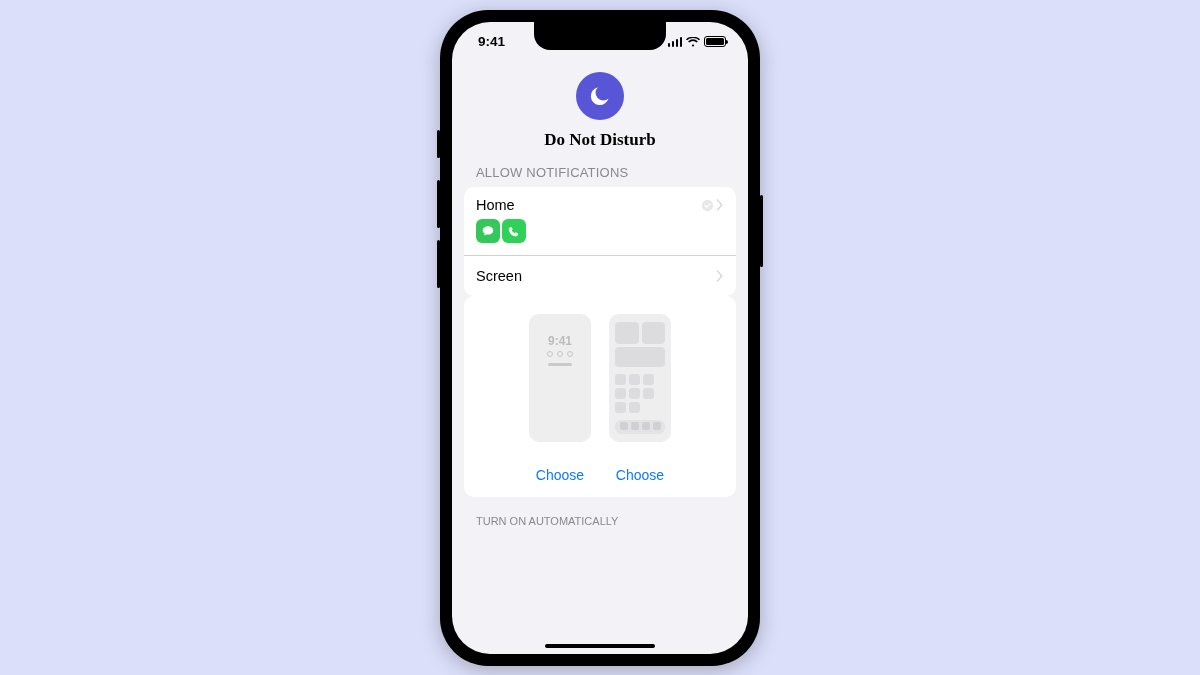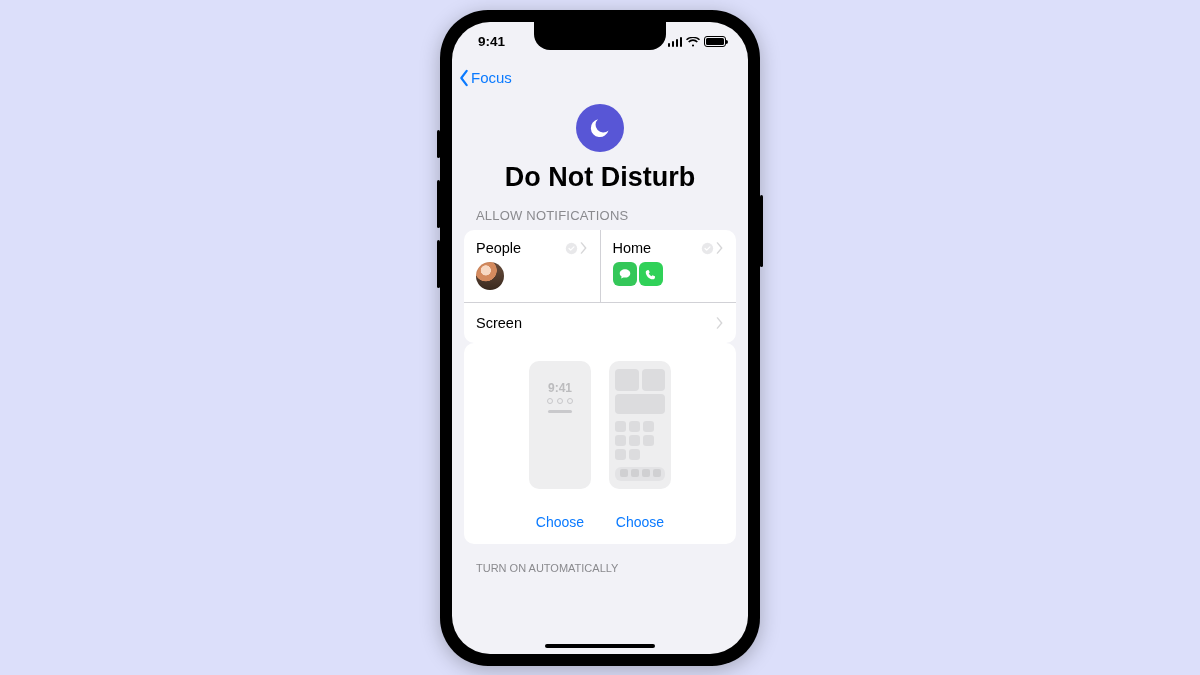--- a/index.html
+++ b/index.html
@@ -109,23 +109,24 @@
   }
   .moon-circle {
     width: 48px; height: 48px;
     background: #5856d6;
     border-radius: 50%;
     margin: 0 auto 10px;
     display:flex;align-items:center;justify-content:center;
   }
   .moon-circle svg { width:24px; height:24px; }
   .hero h1 {
-    font-size: 27px;
+    font-size: 17px;
     font-weight: 700;
     color:#000;
+    font-family:Liberation Serif, serif;
   }
   .sect-header {
     padding: 0 24px 6px;
     font-size: 13px;
     color: #8a8a8e;
     line-height: 1.35;
   }
   .sect-header .caps {
     text-transform: uppercase;
     letter-spacing: 0.2px;
@@ -242,59 +243,36 @@
             </svg>
         </span>
         <span class="battery">
             <span class="battery-fill"></span>
           </span>
       </div>
     </div>
 
     <div class="content">
 
-      <div class="nav-row">
-        <div class="back-btn">
-          <svg class="chev" viewBox="0 0 12 20">
-              <path d="M9 2L3 10l6 8" stroke="#0a7aff" stroke-width="2.4" fill="none" stroke-linecap="round" stroke-linejoin="round"></path>
-            </svg>
-          <span>Focus</span>
-        </div>
-      </div>
 
       <div class="hero">
         <div class="moon-circle">
           <svg viewBox="0 0 24 24">
               <path d="M20.5 14.5A9 9 0 1110 3.2a7 7 0 1010.5 11.3z" fill="#fff"></path>
             </svg>
         </div>
         <h1>Do Not Disturb</h1>
       </div>
 
       <div class="sect-header">
         <div class="caps">ALLOW NOTIFICATIONS</div>
       </div>
 
       <div class="card">
         <div class="two-col">
-          <div class="col">
-            <div class="col-head">
-              <span class="label">People</span>
-              <span class="right">
-                <svg class="silence-icon" viewBox="0 0 16 16">
-                    <circle cx="8" cy="8" r="7" fill="#c7c7cc"></circle>
-                    <path d="M5 8l2 2 4-4" stroke="#fff" stroke-width="1.6" fill="none" stroke-linecap="round" stroke-linejoin="round"></path>
-                  </svg>
-                <svg class="row-chevron" viewBox="0 0 8 14">
-                    <path d="M1 1l5 6-5 6" stroke="#8a8a8e" stroke-width="1.6" fill="none" stroke-linecap="round" stroke-linejoin="round"></path>
-                  </svg>
-              </span>
-            </div>
-            <div class="avatar"></div>
-          </div>
           <div class="col">
             <div class="col-head">
               <span class="label">Home</span>
               <span class="right">
                 <svg class="silence-icon" viewBox="0 0 16 16">
                     <circle cx="8" cy="8" r="7" fill="#c7c7cc"></circle>
                     <path d="M5 8l2 2 4-4" stroke="#fff" stroke-width="1.6" fill="none" stroke-linecap="round" stroke-linejoin="round"></path>
                   </svg>
                 <svg class="row-chevron" viewBox="0 0 8 14">
                     <path d="M1 1l5 6-5 6" stroke="#8a8a8e" stroke-width="1.6" fill="none" stroke-linecap="round" stroke-linejoin="round"></path>

